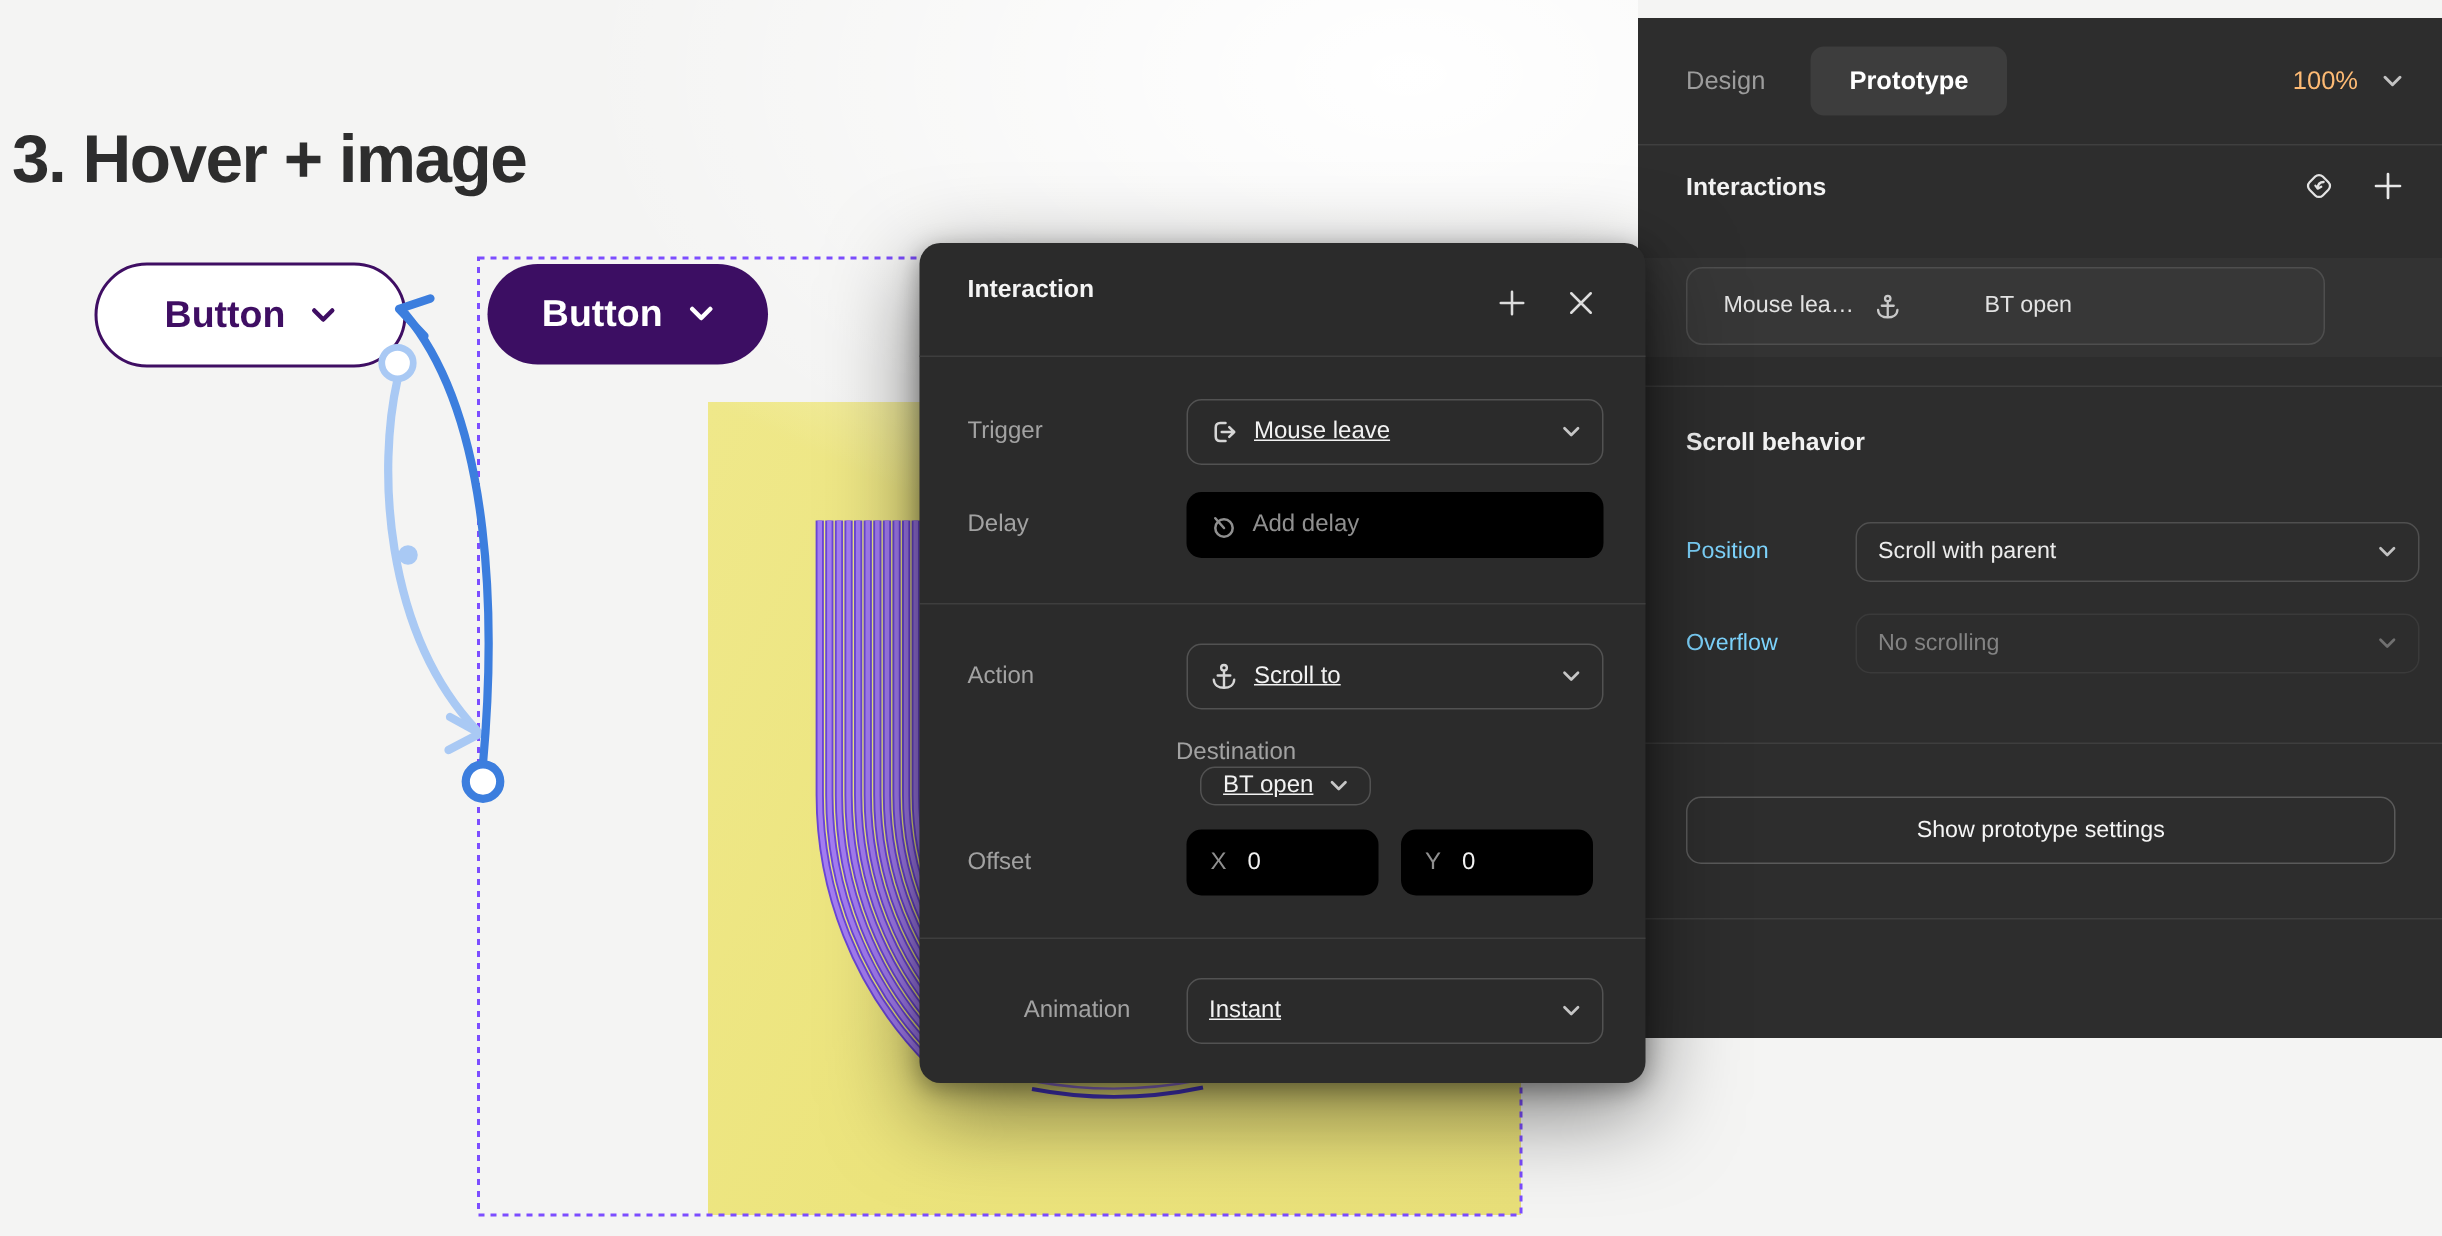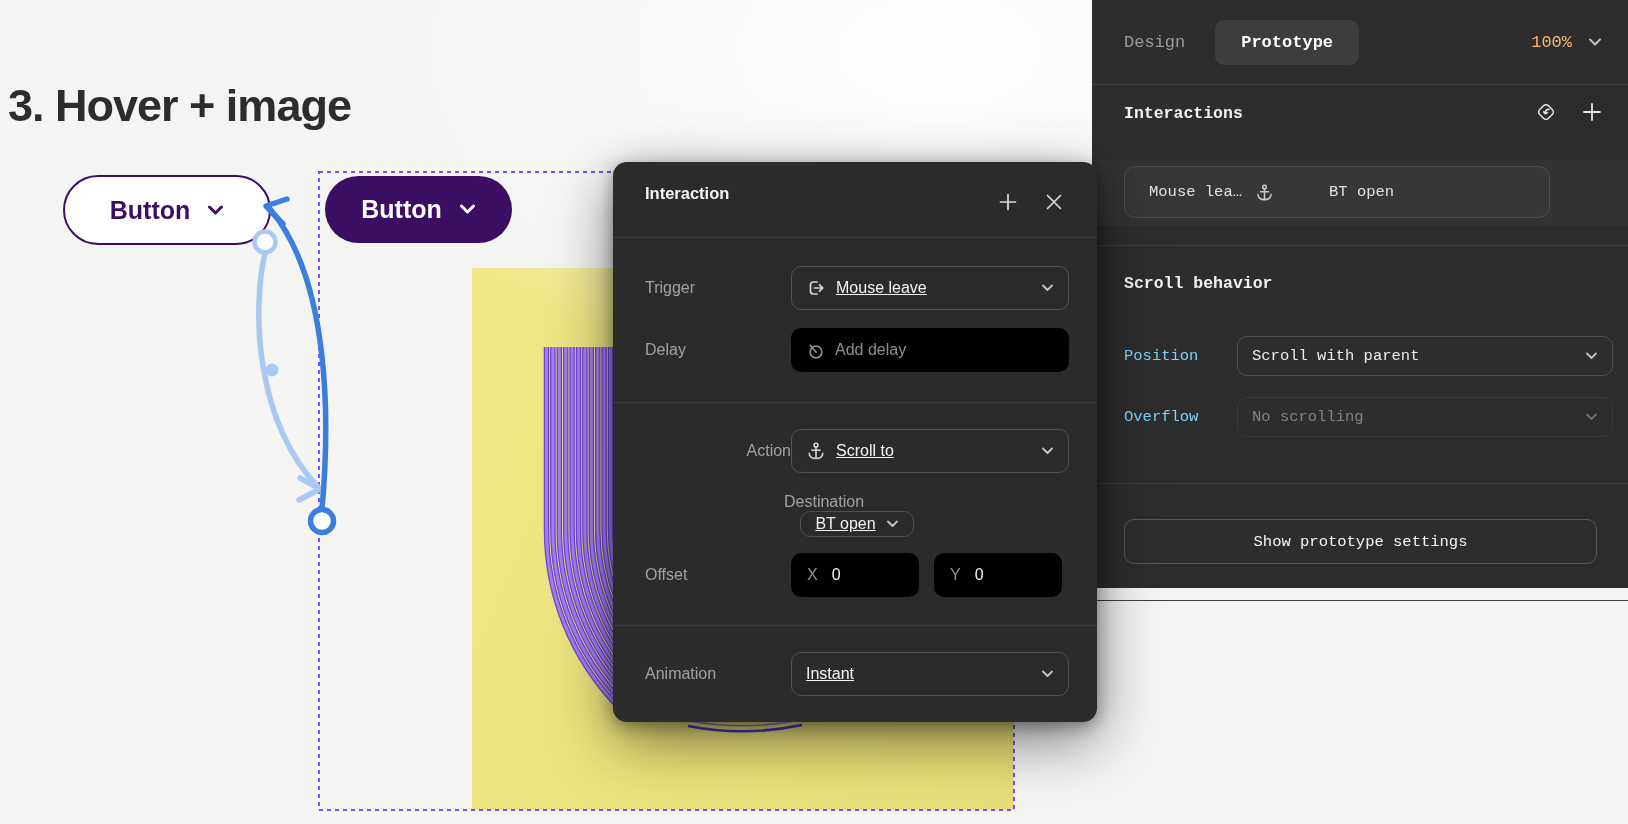--- a/index.html
+++ b/index.html
@@ -39,22 +39,22 @@
   .control { height:44px; display:flex; align-items:center; gap:10px; padding:0 14px;
     border-radius:10px; font-size:16px; color:#f2f2f2; cursor:pointer; }
   .control.bordered { border:1.3px solid #525252; flex:1;text-decoration:underline; }
   .control.filled { background:#000000; }
   .control .chev { margin-left:auto; flex:none; }
   .ph { color:#8f8f8f; }
   .offset-input { width:128px; flex:none; gap:14px; padding:0 16px; }
   .offset-y { margin-left:15px; }
 
   
-  .sidebar { position:absolute; left:1092px; top:0; width:536px; height:588px;
-    background:#2d2d2d; z-index:1; color:#ececec;font-family:Liberation Mono, monospace; }
+  .sidebar { position:absolute; left:1092px; top:12px; width:536px; height:680px;
+    background:#2d2d2d; z-index:1; color:#ececec; }
   .topbar { position:absolute; left:0; top:0; right:0; height:85px; display:flex;
     align-items:center; padding:0 26px 0 32px; border-bottom:1px solid #3f3f3f; }
   .tab { font-size:17px; color:#9c9c9c; cursor:pointer; }
   .tab.active { color:#ffffff; font-weight:600; background:#3d3d3d; border-radius:9px;
     padding:13px 26px; margin-left:30px; }
   .zoom-wrap { margin-left:auto; display:flex; align-items:center; gap:16px; cursor:pointer; }
   .zoom-text { font-size:17px; color:#fdba74; }
   .s-title { position:absolute; left:32px; font-size:16.5px; font-weight:600; color:#f2f2f2; }
   .hdr-icons { position:absolute; top:100px; right:24px; display:flex; align-items:center; gap:22px; }
   .hdr-icons .icon-btn { position:static; }
@@ -250,21 +250,21 @@
       <svg width="20" height="20" viewBox="0 0 20 20">
         <circle cx="11" cy="12" r="5.8" stroke="#8f8f8f" stroke-width="1.7" fill="none"></circle>
         <path d="M11 12 L5.2 5.5" stroke="#8f8f8f" stroke-width="1.7" stroke-linecap="round"></path>
       </svg>
       <span class="ph">Add delay</span>
     </div>
   </div>
 
   <div class="m-divider" style="top:240px;"></div>
 
-  <div class="m-row" style="top:267px;text-align:right;">
+  <div class="m-row" style="top:267px;">
     <span class="m-label">Action</span>
     <div class="control bordered">
       <svg width="20" height="20" viewBox="0 0 20 20">
         <circle cx="10" cy="4.2" r="1.9" stroke="#d6d6d6" stroke-width="1.6" fill="none"></circle>
         <path d="M10 6.1 V17.5 M5.8 9.3 H14.2 M3.2 12.2 C3.4 15.6 6.3 17.5 10 17.5 C13.7 17.5 16.6 15.6 16.8 12.2" stroke="#d6d6d6" stroke-width="1.6" fill="none" stroke-linecap="round"></path>
       </svg>
       <span>Scroll to</span>
       <svg class="chev" width="13" height="8" viewBox="0 0 13 8">
         <path d="M2 1.5 L6.5 6 L11 1.5" stroke="#c6c6c6" stroke-width="1.8" fill="none" stroke-linecap="round" stroke-linejoin="round"></path>
       </svg>
@@ -288,21 +288,21 @@
       <span>0</span>
     </div>
     <div class="control filled offset-input offset-y">
       <span class="ph">Y</span>
       <span>0</span>
     </div>
   </div>
 
   <div class="m-divider" style="top:463px;"></div>
 
-  <div class="m-row" style="top:490px;">
+  <div class="m-row" style="top:490px;text-align:center;">
     <span class="m-label">Animation</span>
     <div class="control bordered">
       <span>Instant</span>
       <svg class="chev" width="13" height="8" viewBox="0 0 13 8">
         <path d="M2 1.5 L6.5 6 L11 1.5" stroke="#c6c6c6" stroke-width="1.8" fill="none" stroke-linecap="round" stroke-linejoin="round"></path>
       </svg>
     </div>
   </div>
 </div>
 

